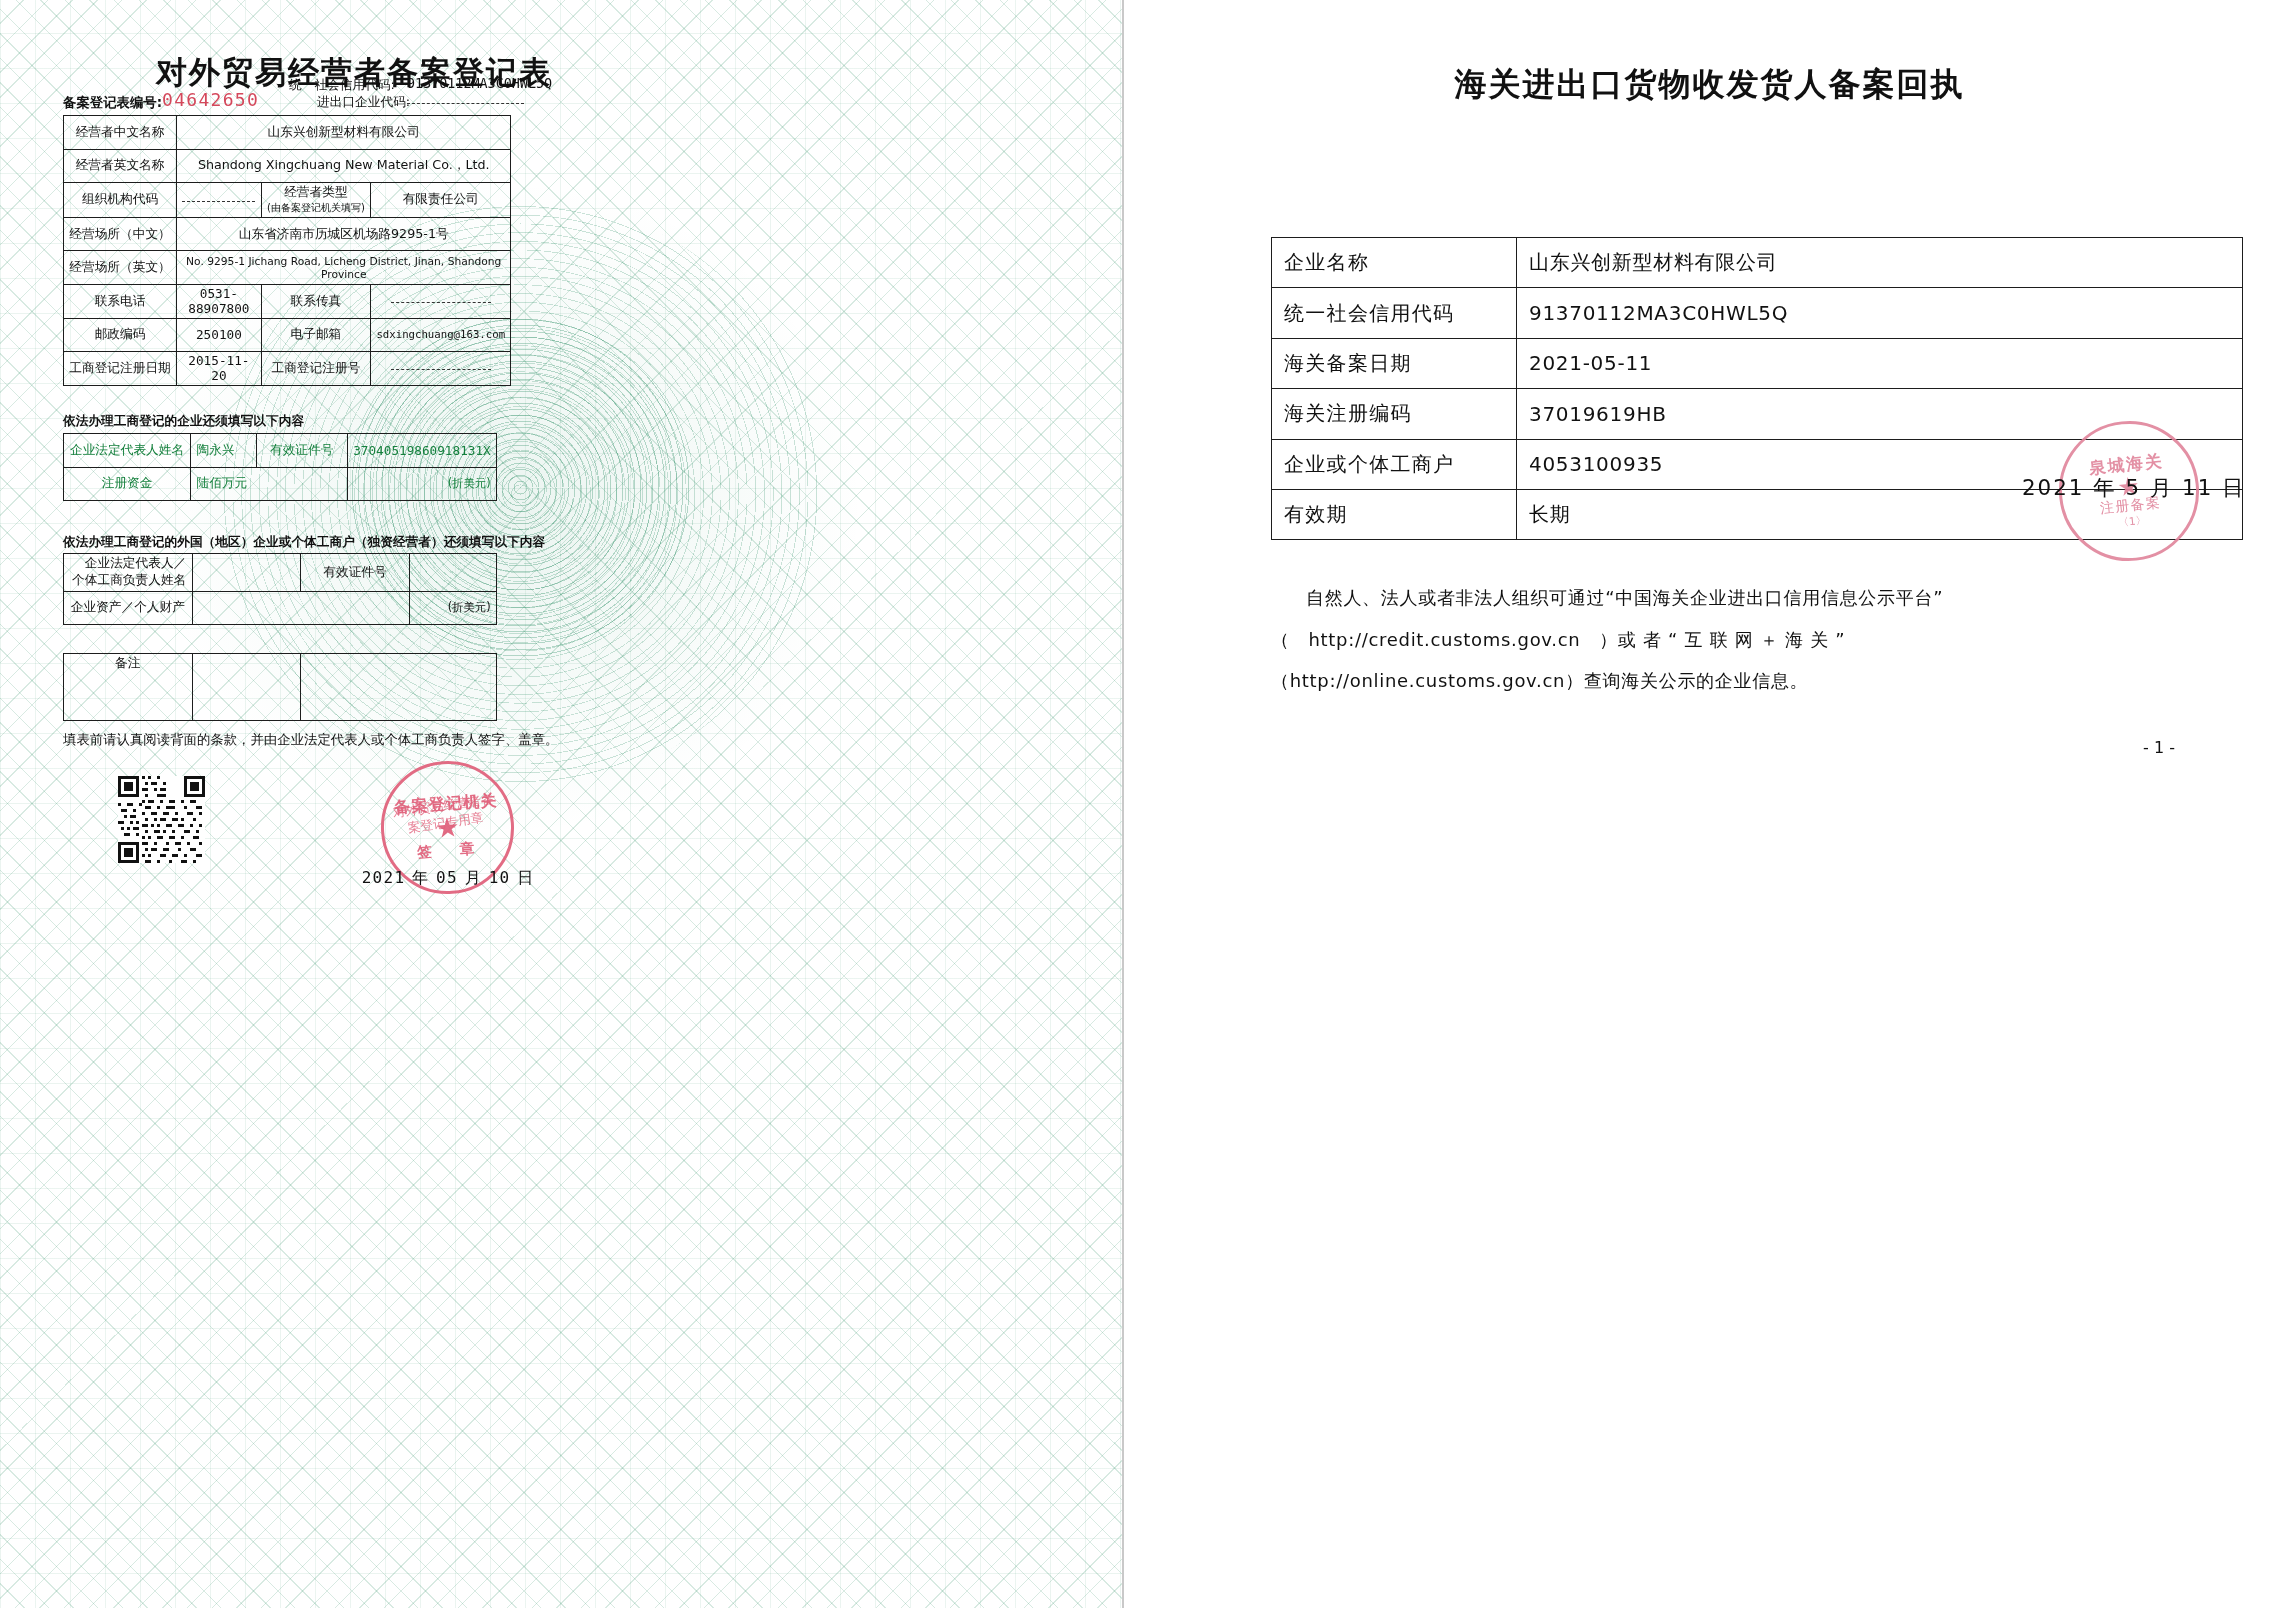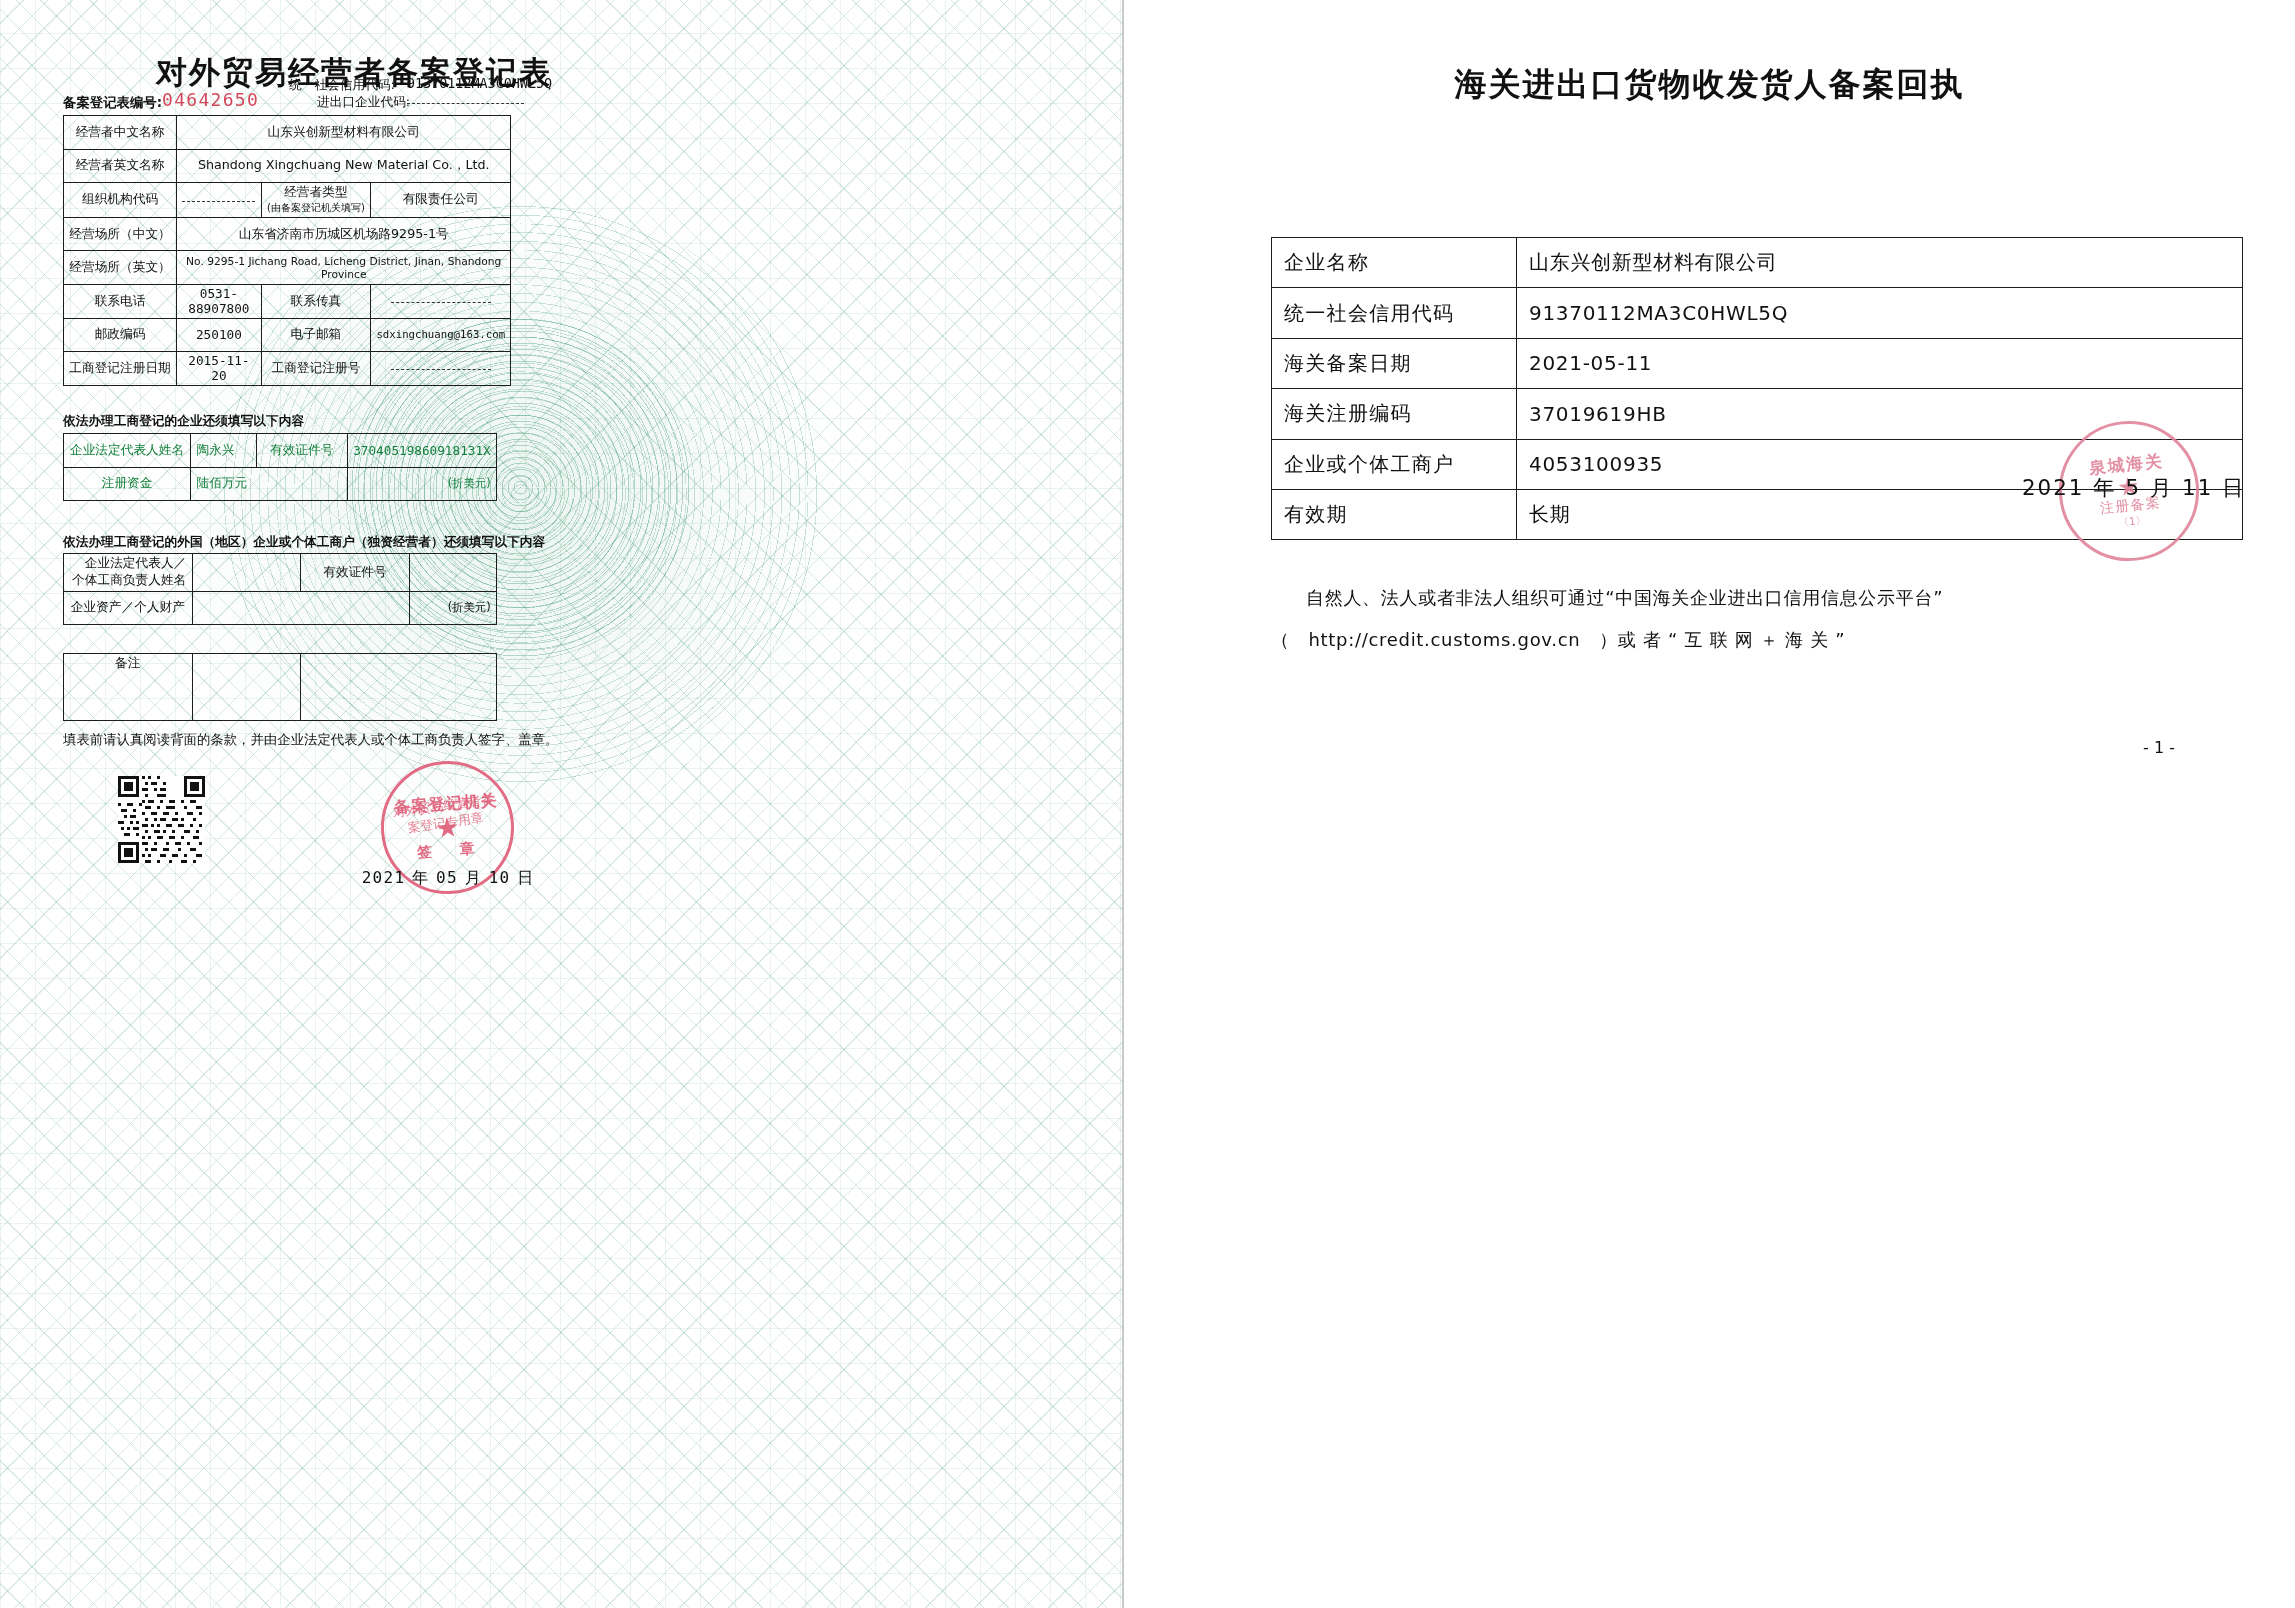--- a/index.html
+++ b/index.html
@@ -473,19 +473,20 @@
       <span>年</span>
       <span>5</span>
       <span>月</span>
       <span>11</span>
       <span>日</span>
     </div>
 
     <div class="r-foot">
       <p class="indent">自然人、法人或者非法人组织可通过“中国海关企业进出口信用信息公示平台”</p>
       <p>（　http://credit.customs.gov.cn　）或 者 “ 互 联 网 ＋ 海 关 ”</p>
+      <p>（http://online.customs.gov.cn）查询海关公示的企业信息。</p>
     </div>
 
     <div class="r-pageno">- 1 -</div>
   </div>
 
 </div>
 
 
 </body></html>

